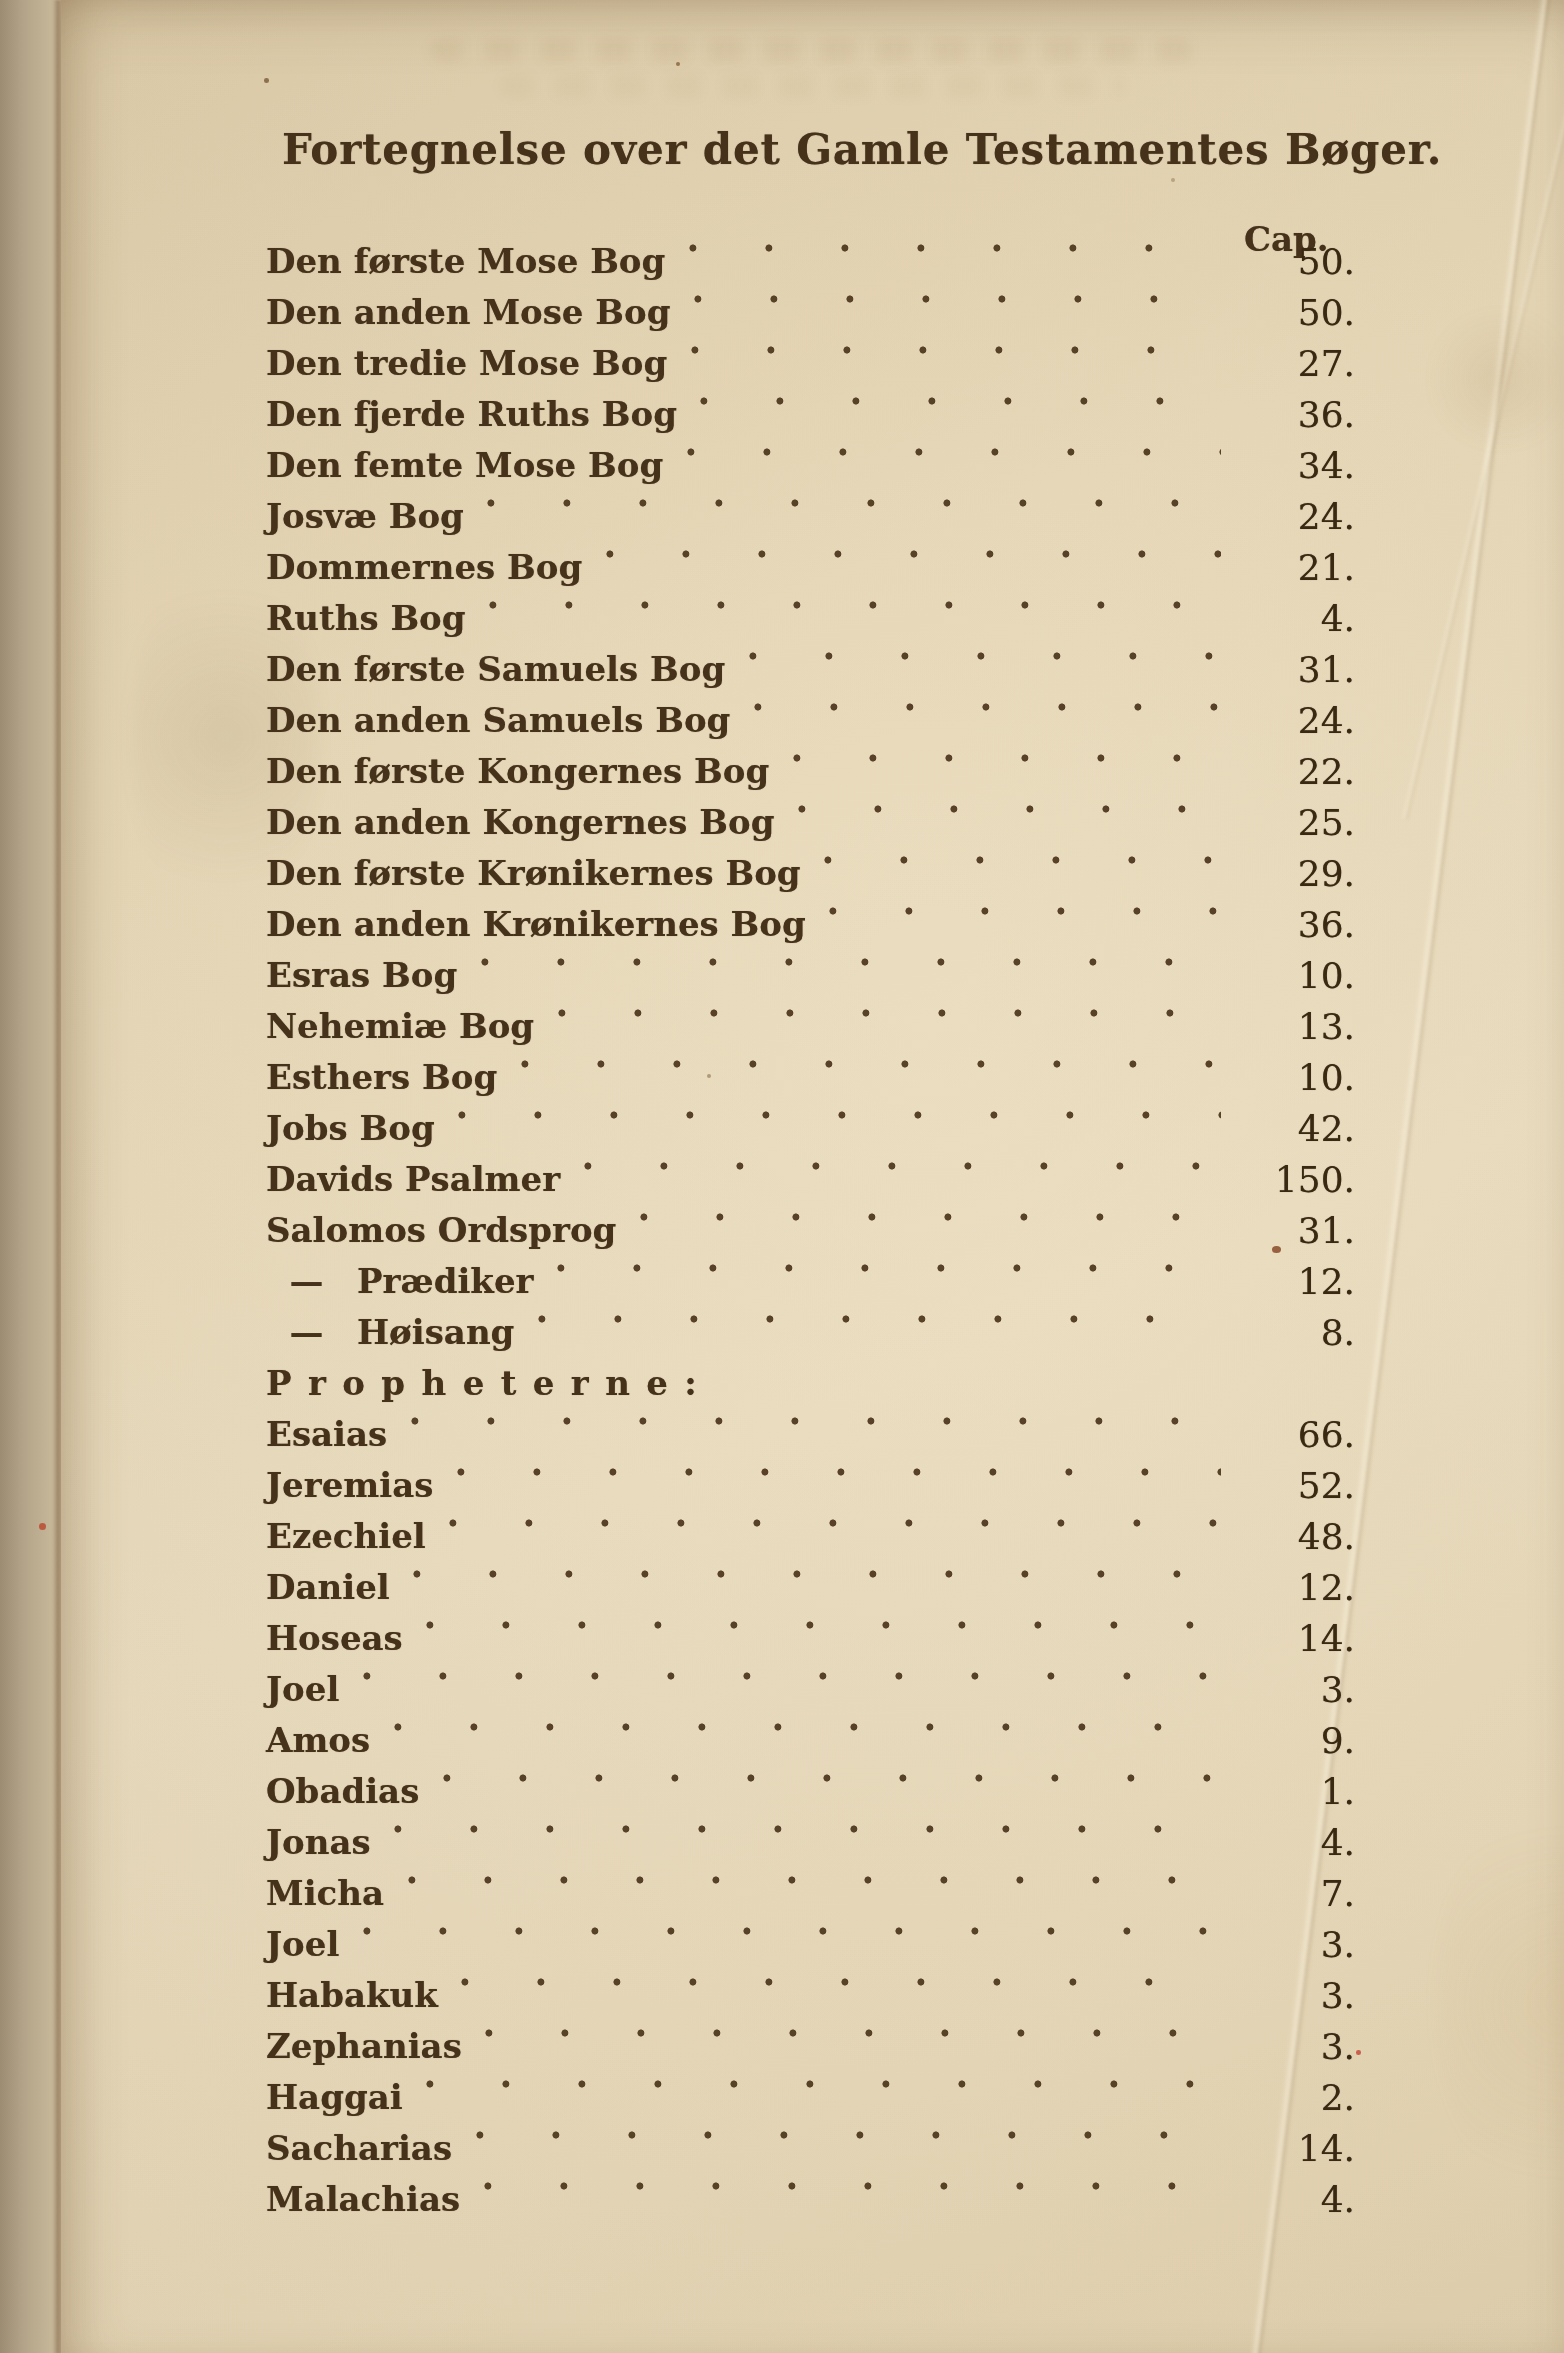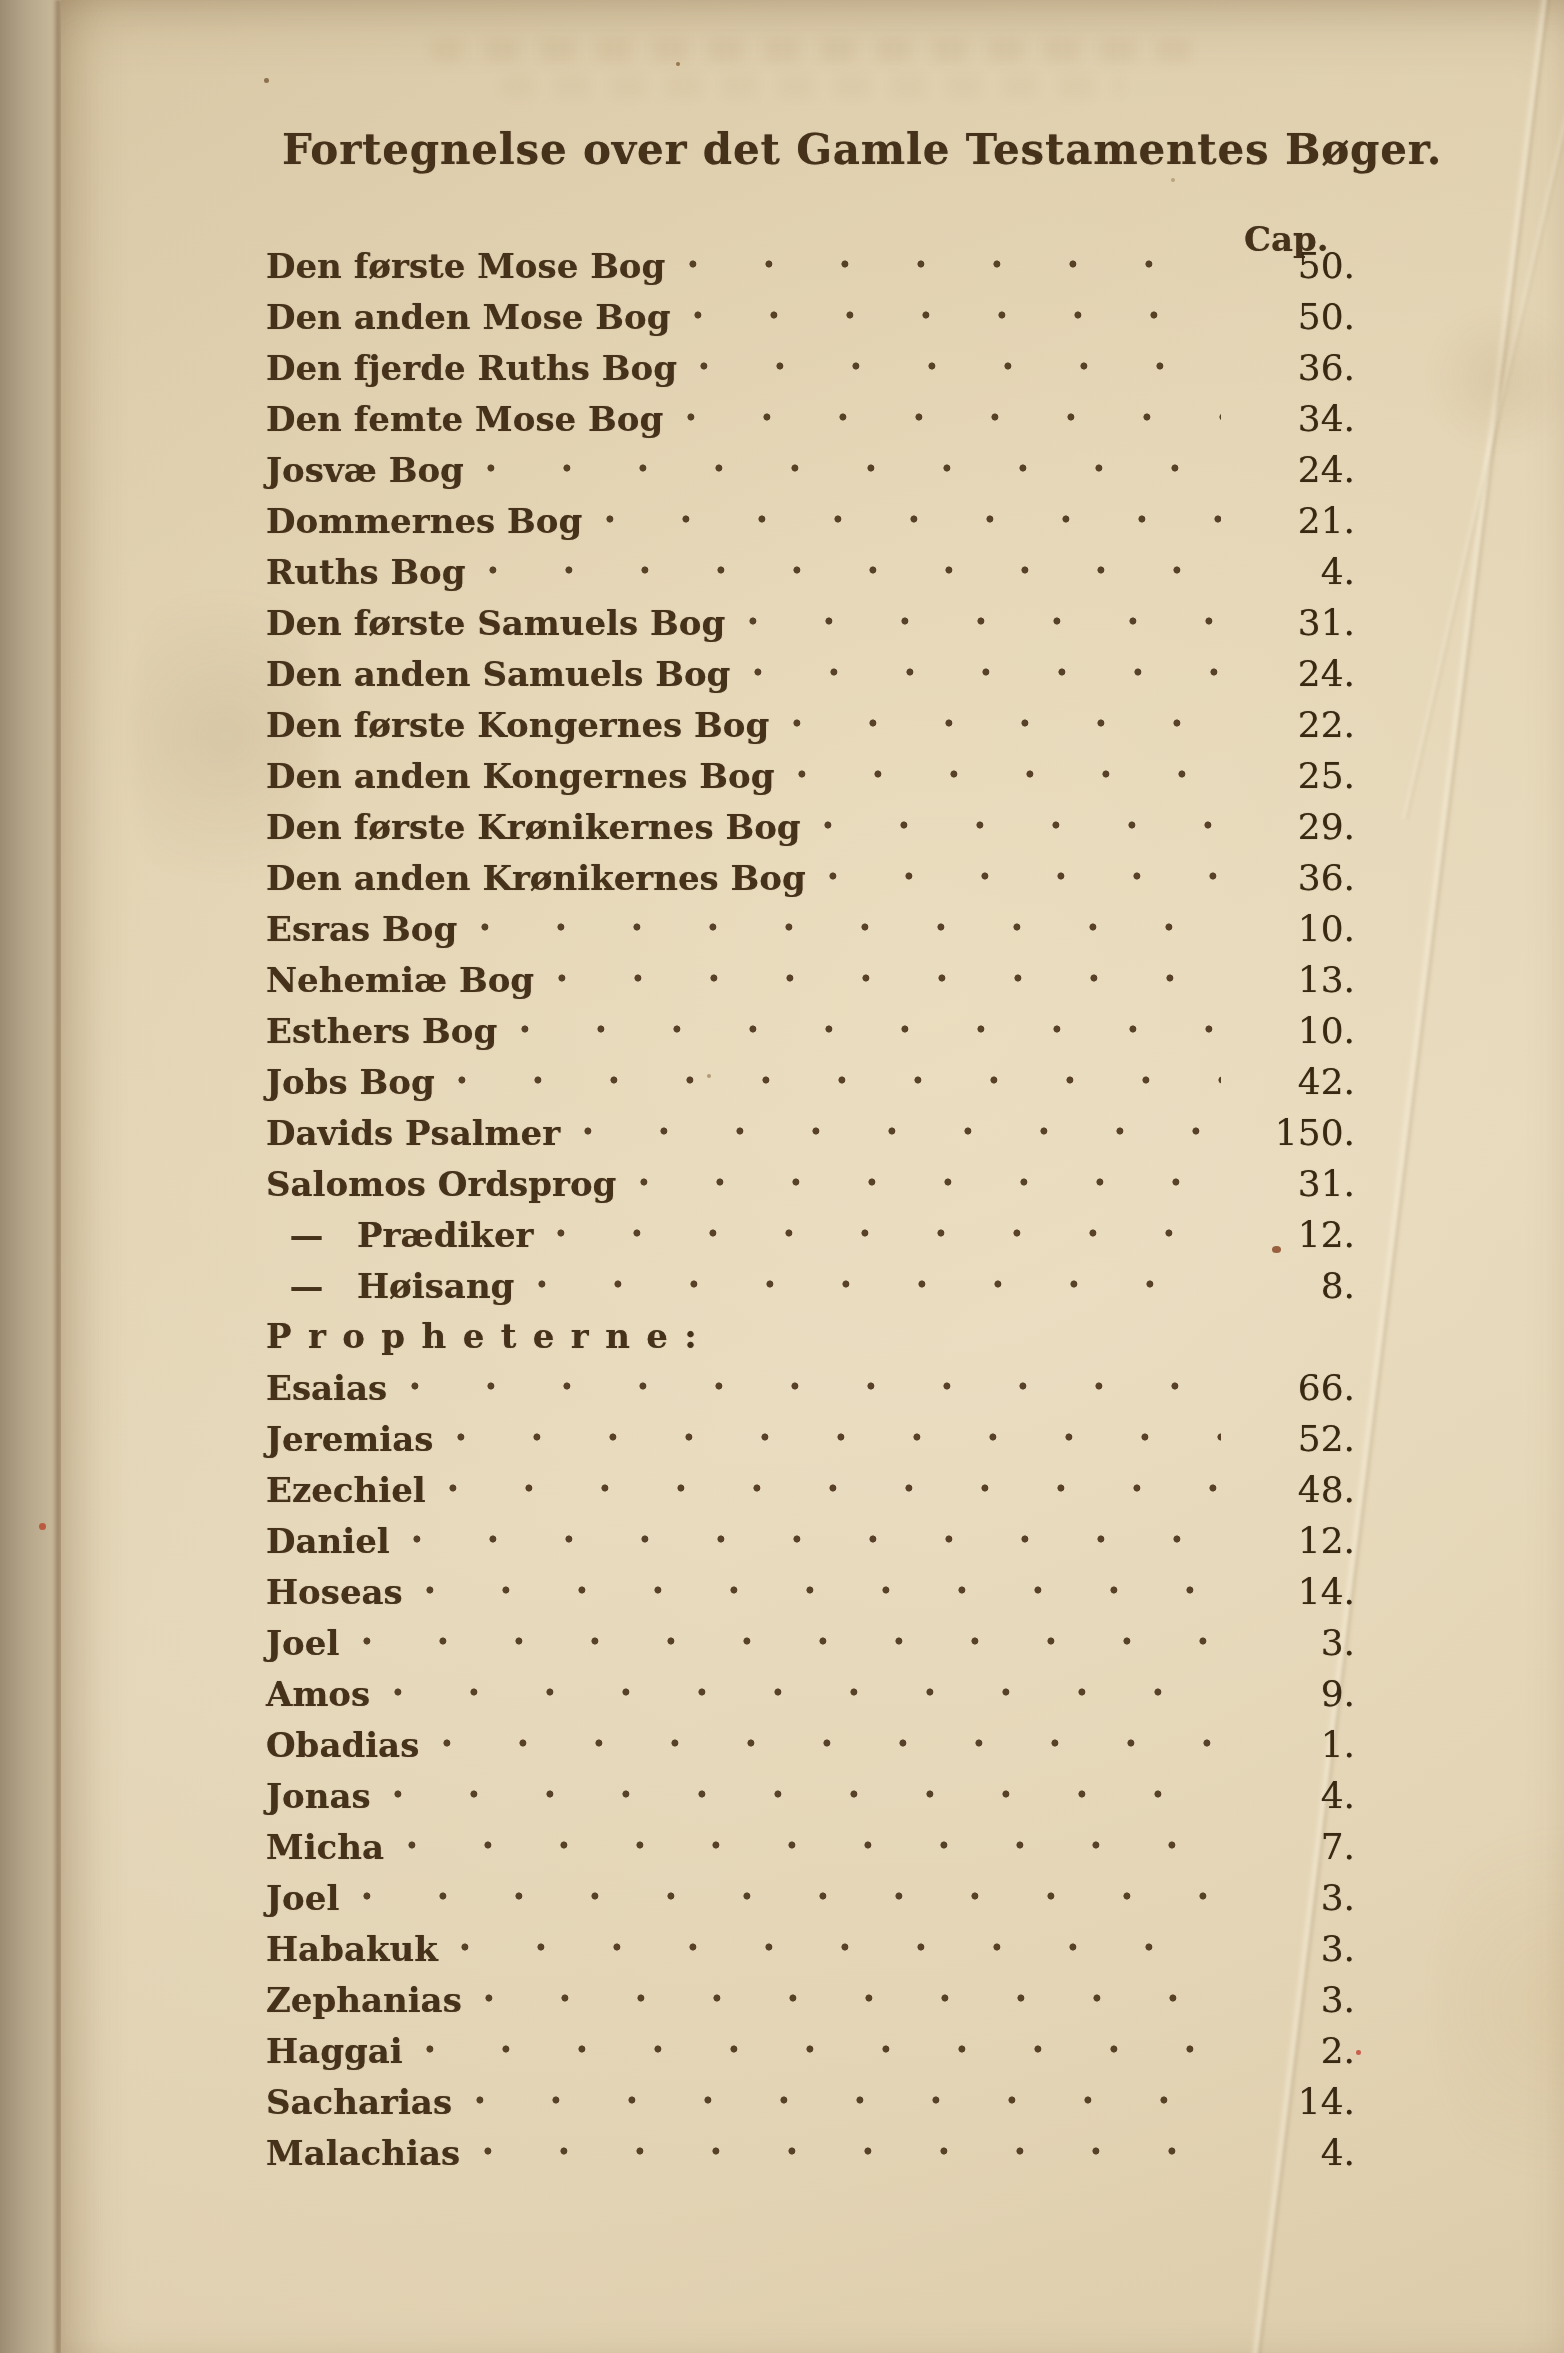--- a/index.html
+++ b/index.html
@@ -64,21 +64,21 @@
   }
   .cap-header {
     position: absolute; top: 219px; left: 1244px; width: 110px;
     text-align: left; font-size: 34px; font-weight: bold;
     color: var(--ink); text-shadow: 0 0 0.8px rgba(58,38,18,.5);
   }
   .book-list {
     position: absolute; top: 244px; left: 266px; width: 1089px;
   }
   .row {
-    display: flex; align-items: center;
+    display: flex; align-items: flex-start;
     height: 51px; box-sizing: border-box; padding-bottom: 7px;
   }
   .row .label {
     font-size: 34px; font-weight: bold; line-height: 1;
     color: var(--ink); text-shadow: 0 0 0.8px rgba(58,38,18,.5);
     white-space: nowrap;
   }
   .row .dash {
     font-size: 34px; font-weight: bold; line-height: 1;
     color: var(--ink); width: 91px; padding-left: 23.5px; box-sizing: border-box;
@@ -125,20 +125,25 @@
         <span class="label">Den første Mose Bog</span>
         <span class="leader"></span>
         <span class="num">50.</span>
       </div>
       <div class="row">
         <span class="label">Den anden Mose Bog</span>
         <span class="leader"></span>
         <span class="num">50.</span>
       </div>
       <div class="row">
+        <span class="label">Den tredie Mose Bog</span>
+        <span class="leader"></span>
+        <span class="num">27.</span>
+      </div>
+      <div class="row">
         <span class="label">Den fjerde Ruths Bog</span>
         <span class="leader"></span>
         <span class="num">36.</span>
       </div>
       <div class="row">
         <span class="label">Den femte Mose Bog</span>
         <span class="leader"></span>
         <span class="num">34.</span>
       </div>
       <div class="row">

